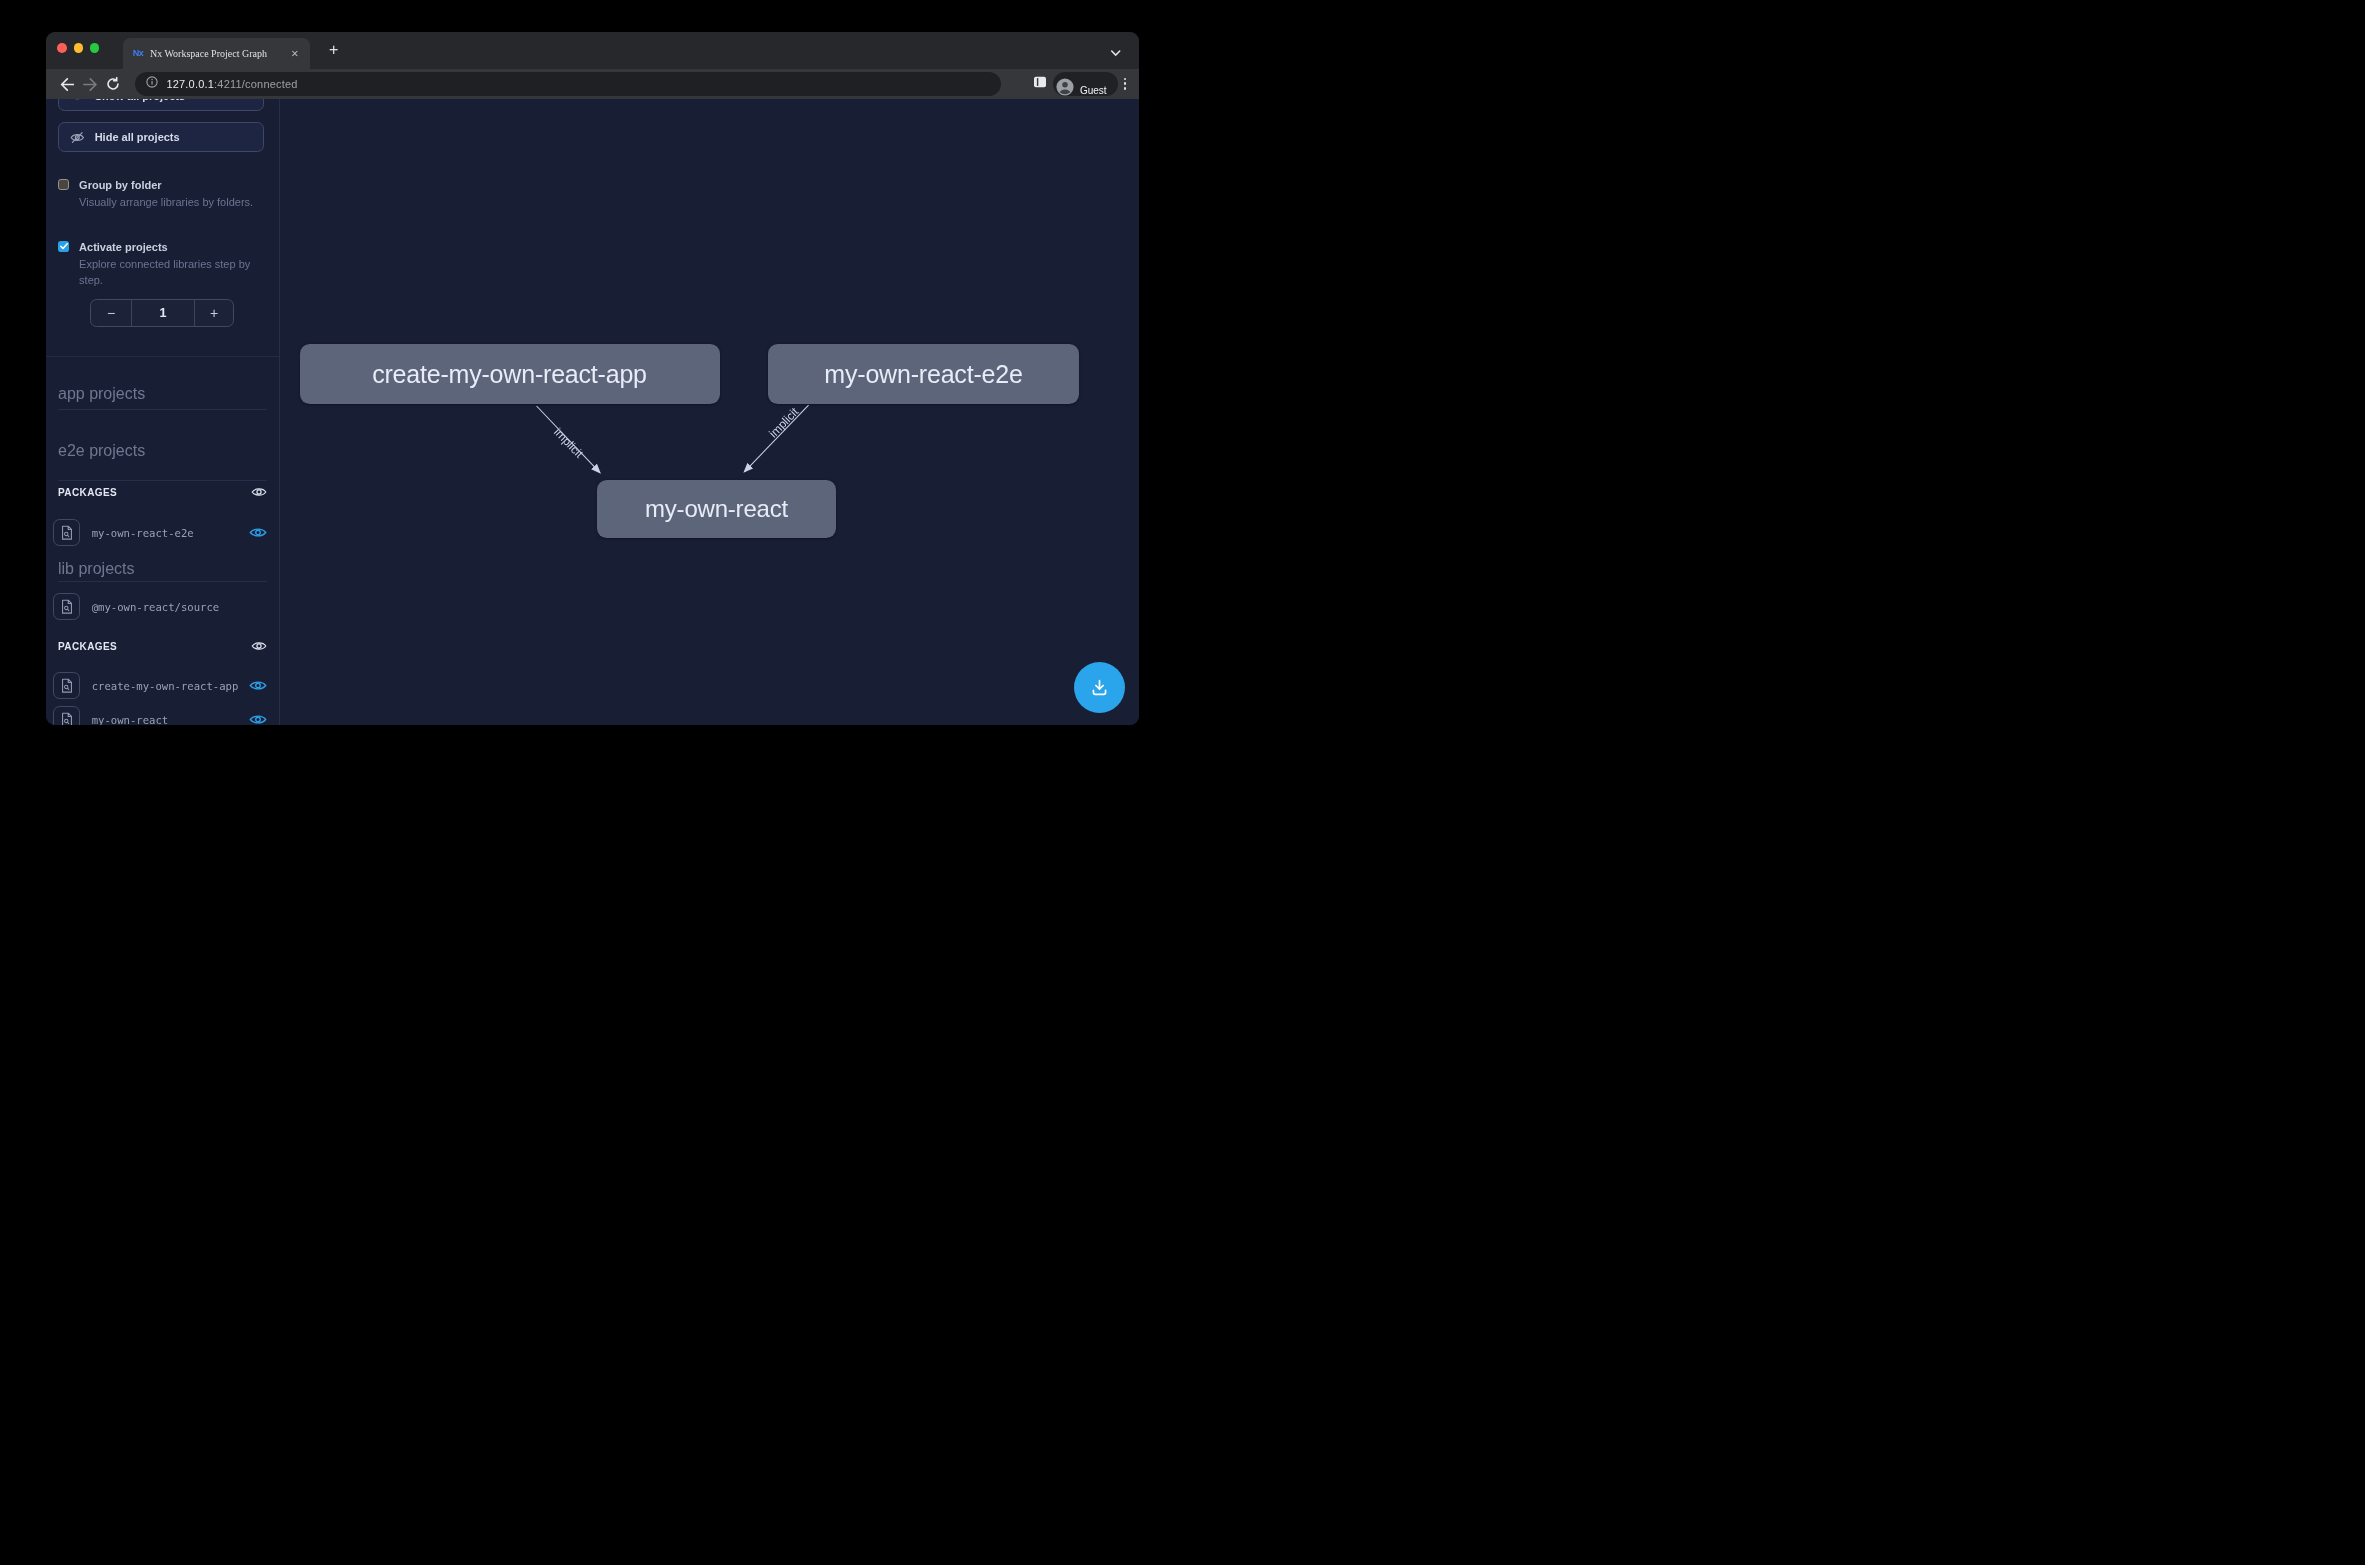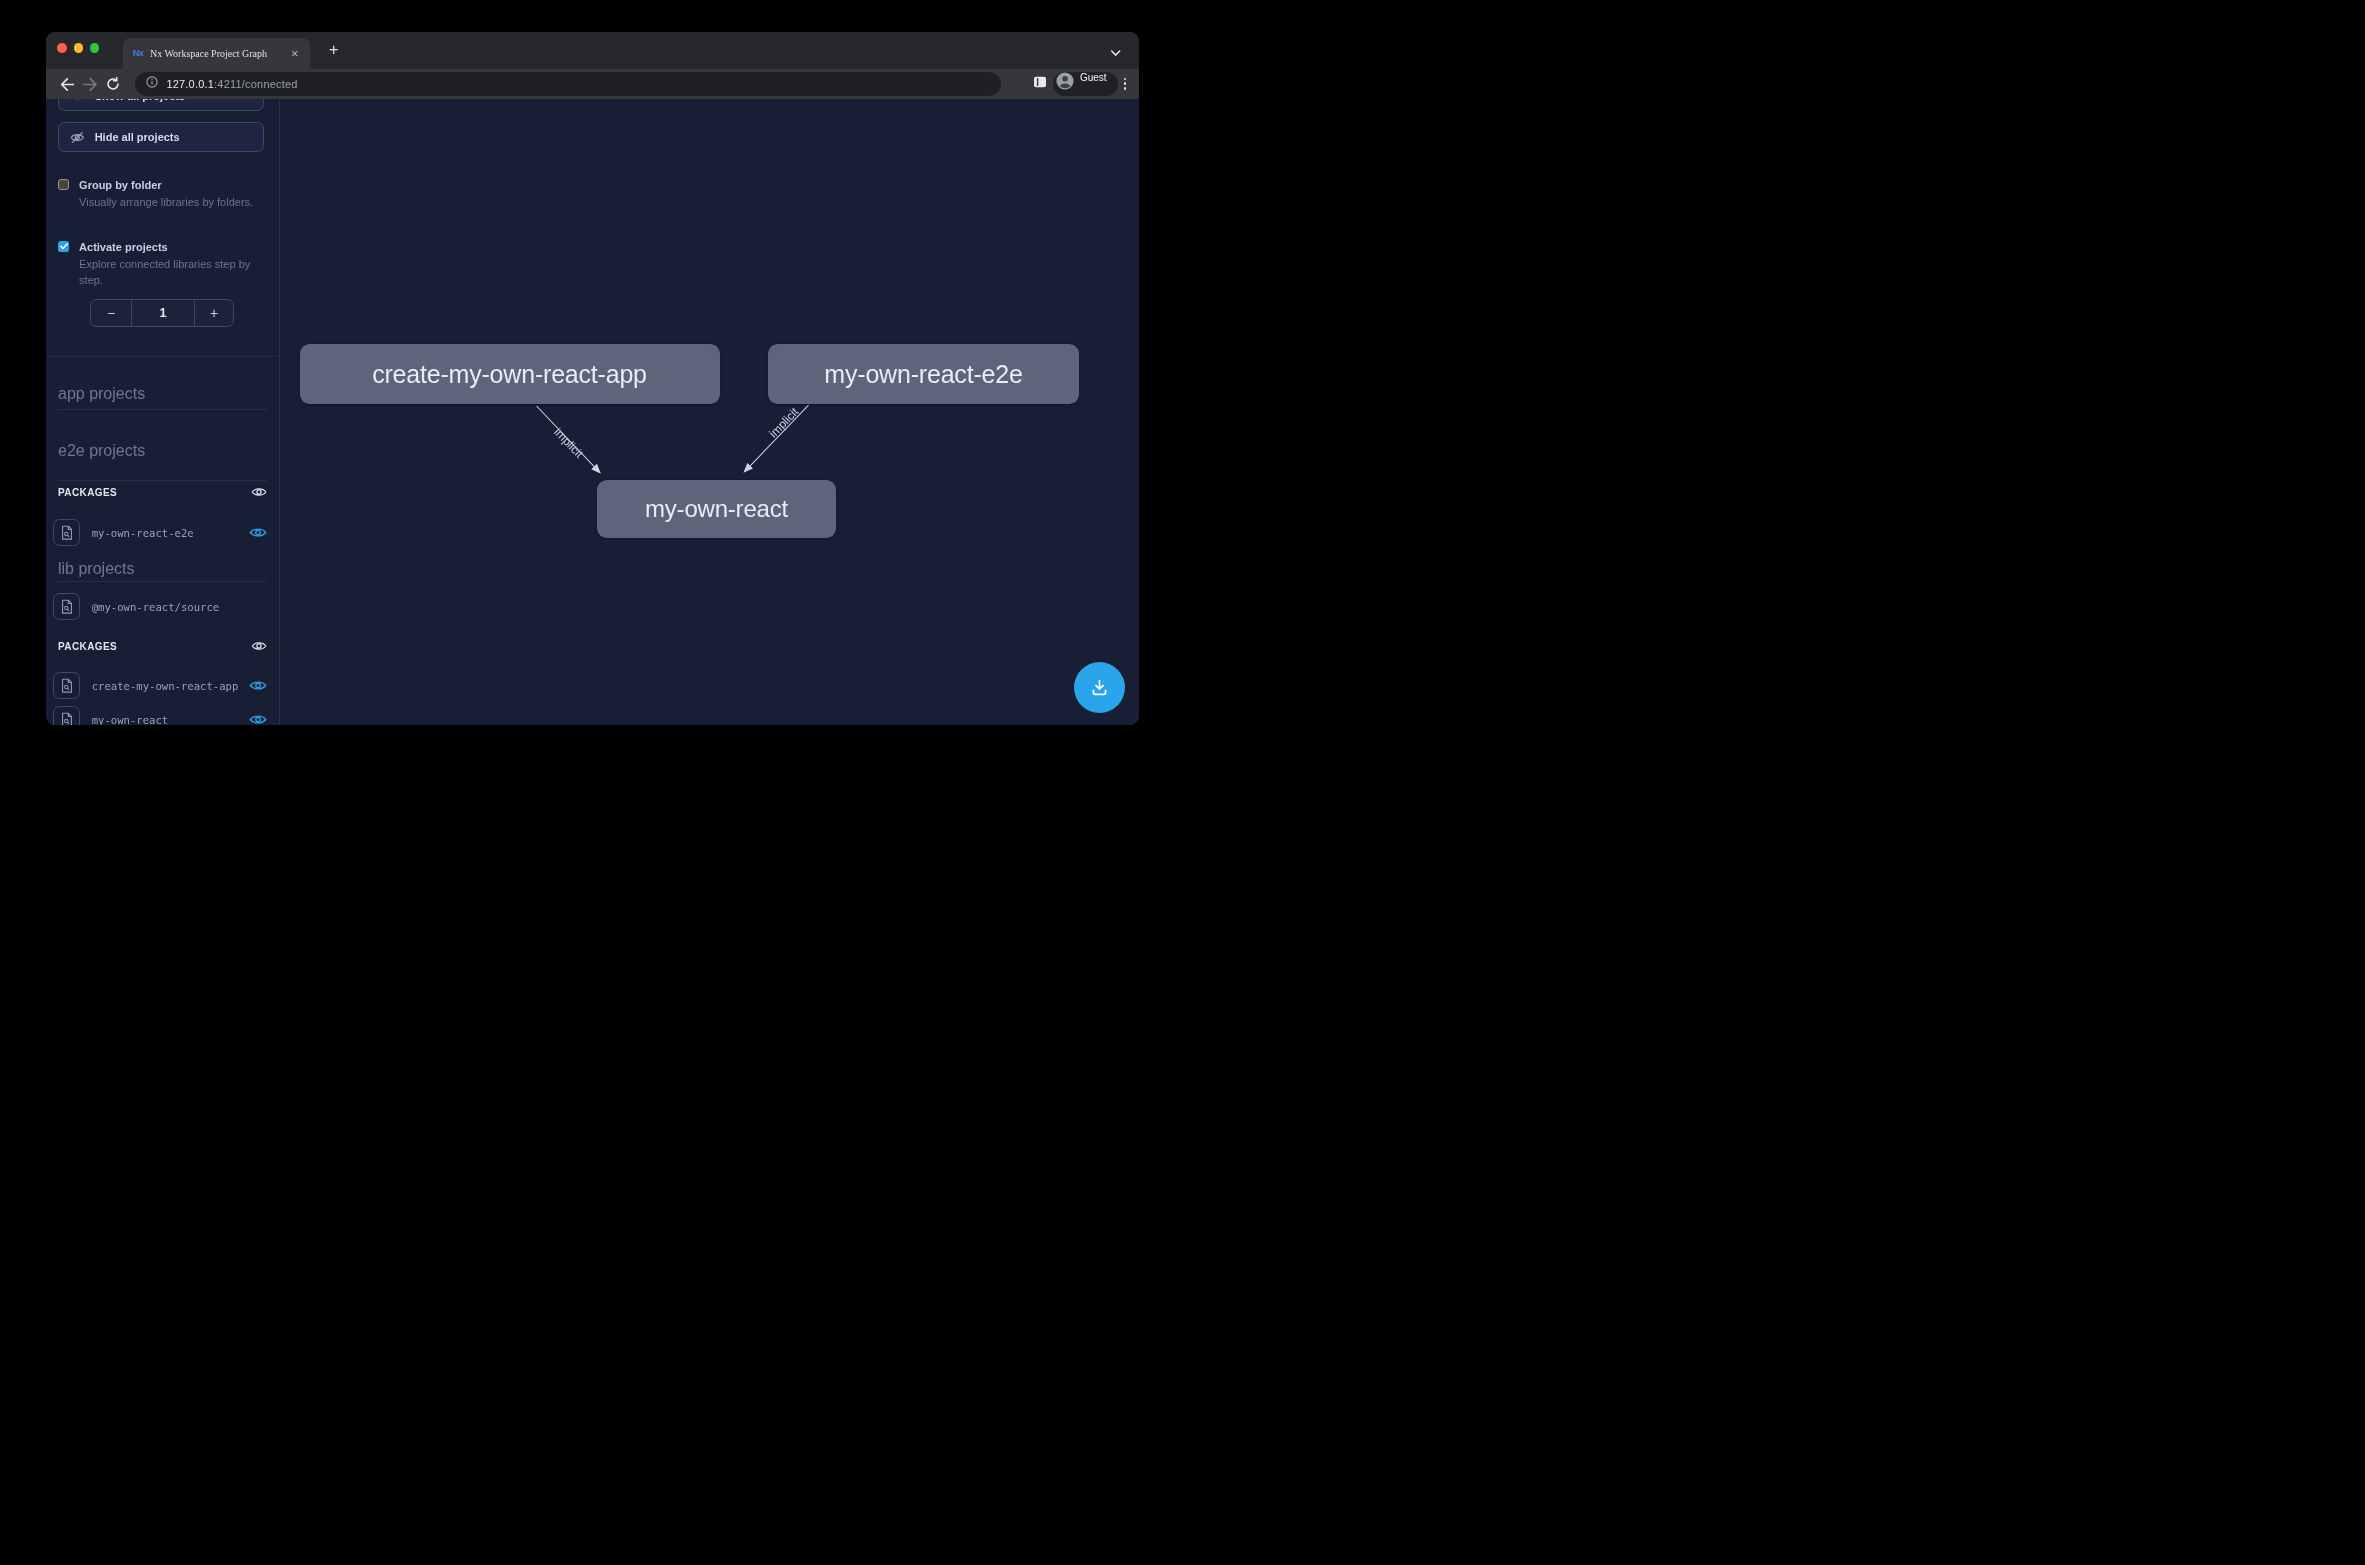--- a/index.html
+++ b/index.html
@@ -34,21 +34,21 @@
   .navbtn.back { margin-left: 9.7px; }
   .urlbar {
     position: absolute; left: 89px; top: 3.2px; width: 866px; height: 23.5px;
     background: #1f2023; border-radius: 12px; display: flex; align-items: center; padding: 0 11.4px; gap: 8px;
   }
   .url { font-size: 11px; letter-spacing: 0.2px; }
   .url .host { color: #e8eaed; } .url .path { color: #9aa0a6; }
   .panelbtn { position: absolute; left: 987px; top: 7.3px; }
   .guest {
     position: absolute; left: 1007px; top: 3.2px; height: 23.5px; padding: 0 11.4px 0 3.2px;
-    background: #202124; border-radius: 12px; display: flex; align-items: flex-start; gap: 5.7px;
+    background: #202124; border-radius: 12px; display: flex; align-items: flex-end; gap: 5.7px;
   }
   .guest-label { color: #f1f3f4; font-size: 10px; }
   .kebab { position: absolute; left: 1073px; top: 5.7px; width: 11.4px; height: 18px;
     display:flex; flex-direction:column; align-items:center; justify-content:center; gap:2.4px; }
   .kebab i { width:2.4px; height:2.4px; border-radius:50%; background:#dfe1e5; }
   
   .content { display: flex; height: 627px; }
   .sidebar { position: relative; width: 234px; height: 627px; background:#181e34;
     border-right: 0.8px solid #272e4a; overflow: hidden; flex: none; }
   .graphpane { position: relative; flex: 1; background: #181e34; overflow: hidden; }

